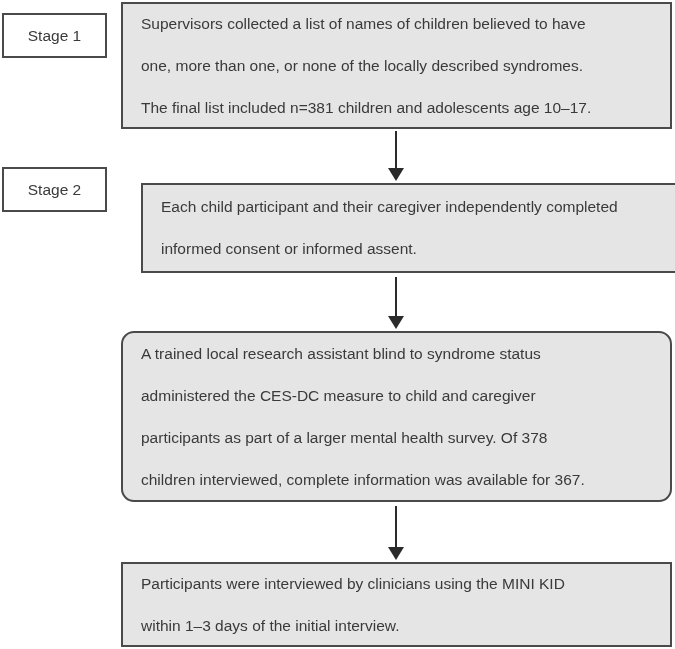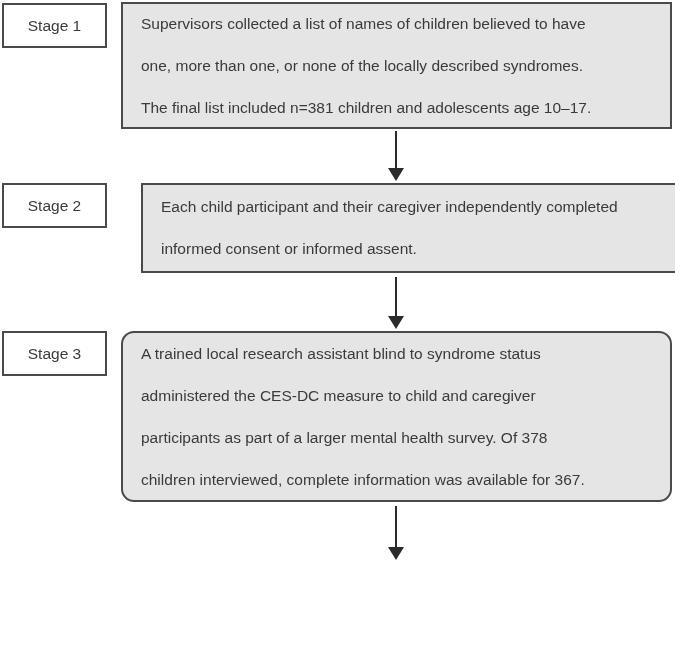--- a/index.html
+++ b/index.html
@@ -62,24 +62,24 @@
   }
   .flow-arrow .head {
     width: 0;
     height: 0;
     border-left: 8px solid transparent;
     border-right: 8px solid transparent;
     border-top: 13px solid #2b2b2b;
     flex: 0 0 auto;
   }
   
-  #label-1   { top: 3px; }
+  #label-1   { top: 13px; }
   #content-1 { top: 2px;   height: 127px; }
   #arrow-1   { top: 131px; height: 50px; }
-  #label-2   { top: 183px; }
+  #label-2   { top: 167px; }
   #content-2 { top: 183px; height: 90px; margin-left: 20px; }
   #arrow-2   { top: 277px; height: 52px; }
   #label-3   { top: 331px; }
   #content-3 { top: 331px; height: 171px; border-radius: 13px; }
   #arrow-3   { top: 506px; height: 54px; }
   #label-4   { top: 562px; }
   #content-4 { top: 562px; height: 85px; }
 </style>
 </head>
 <body>
@@ -106,29 +106,30 @@
   <div id="content-2" class="stage-content">
     <div class="stage-text">Each child participant and their caregiver independently completed
 informed consent or informed assent.</div>
   </div>
 
   <div id="arrow-2" class="flow-arrow">
     <div class="shaft"></div>
     <div class="head"></div>
   </div>
 
-  <div id="label-3" class="stage-label">
-    <span>Stage 3</span>
-  </div>
   <div id="content-3" class="stage-content">
     <div class="stage-text">A trained local research assistant blind to syndrome status
 administered the CES-DC measure to child and caregiver
 participants as part of a larger mental health survey. Of 378
 children interviewed, complete information was available for 367.</div>
   </div>
 
   <div id="arrow-3" class="flow-arrow">
     <div class="shaft"></div>
     <div class="head"></div>
   </div>
 
+  <div id="content-4" class="stage-content">
+    <div class="stage-text">Participants were interviewed by clinicians using the MINI KID
+within 1–3 days of the initial interview.</div>
+  </div>
 
 </div>
 
 </body></html>

